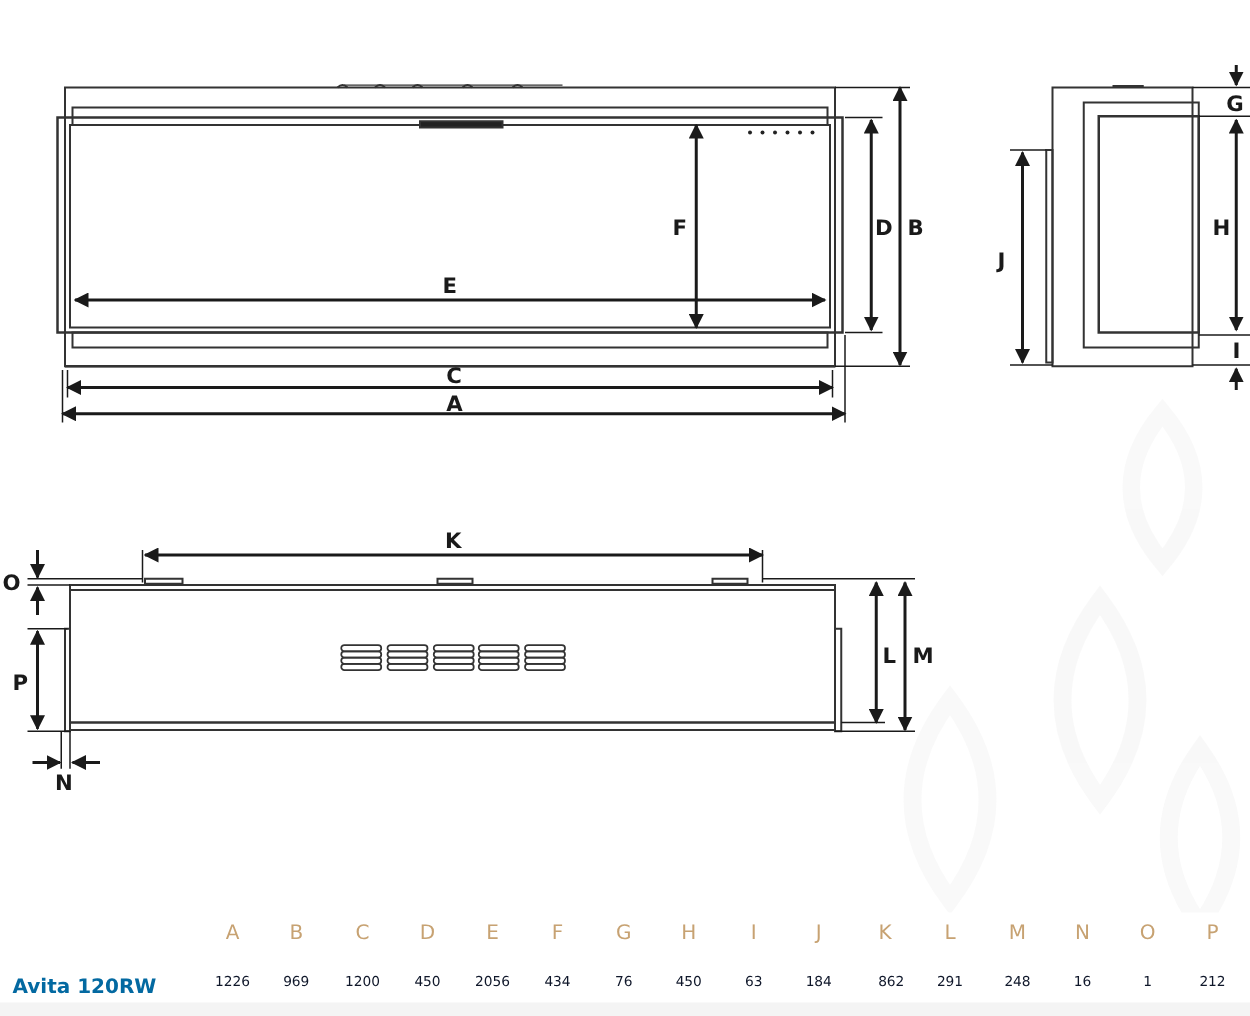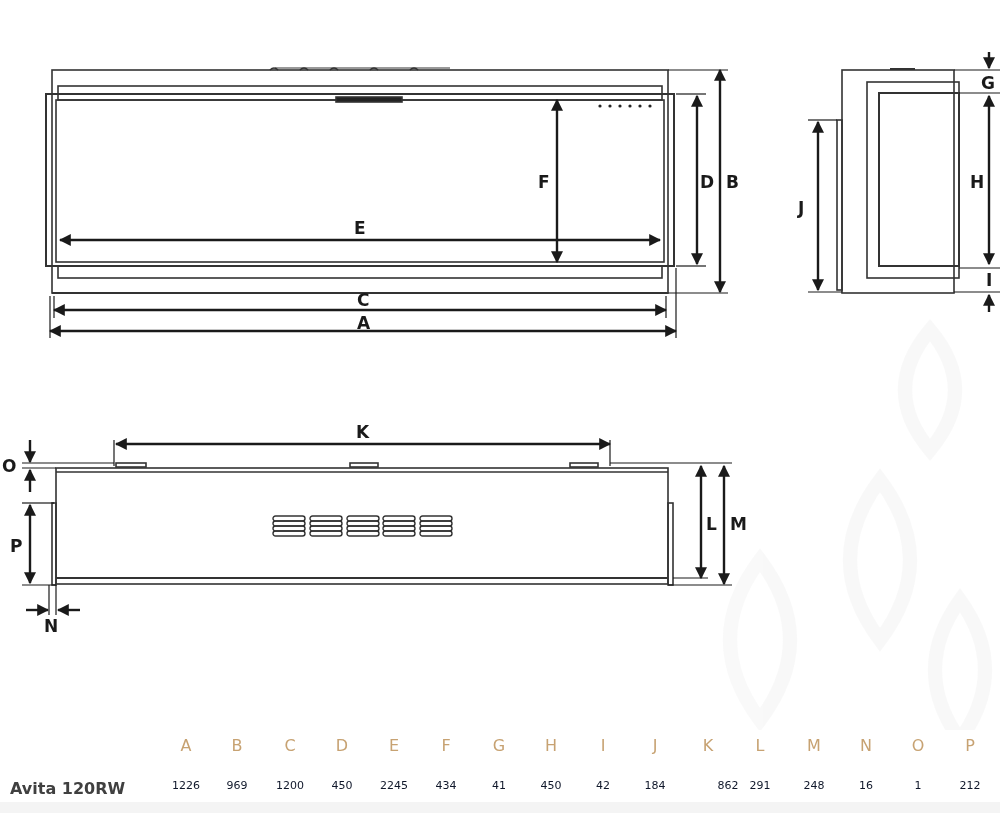--- a/index.html
+++ b/index.html
@@ -2,21 +2,21 @@
 <html><head>
 <meta charset="utf-8">
 <style>
   html, body { margin: 0; padding: 0; background: #ffffff; }
   body { width: 1000px; height: 813px; position: relative; overflow: hidden; font-family: "Liberation Sans", sans-serif; }
   svg.drawing { position: absolute; left: 0; top: 0; }
   .lbl { font-family: "DejaVu Sans", sans-serif; font-size: 17px; font-weight: bold; fill: #1a1a1a; }
   .spec-table { position: absolute; left: 0; top: 736px; width: 1000px; }
   .hdr { position: absolute; top: 0; font-family: "DejaVu Sans", sans-serif; font-size: 16px; color: #c7a272; text-align: center; width: 50px; }
   .val { position: absolute; top: 43px; font-family: "DejaVu Sans", sans-serif; font-size: 11px; color: #0f172a; text-align: center; width: 60px; }
-  .model { position: absolute; left: 10px; top: 43px; font-family: "DejaVu Sans", sans-serif; font-size: 16px; font-weight: bold; color: #404040; }
+  .model { position: absolute; left: 10px; top: 43px; font-family: "DejaVu Sans", sans-serif; font-size: 16px; font-weight: bold; color: #0369a1; }
   .band { position: absolute; left: 0; top: 802px; width: 1000px; height: 11px; background: #f4f4f4; }
 </style>
 </head>
 <body>
 
 <svg class="drawing" width="1000" height="730" viewBox="0 0 1000 730" xmlns="http://www.w3.org/2000/svg">
   <defs>
     <marker id="ah" viewBox="0 0 10 10" refX="9" refY="5" markerWidth="5" markerHeight="5" orient="auto-start-reverse">
       <path d="M0,0 L10,5 L0,10 z" fill="#1a1a1a"></path>
     </marker>
@@ -190,26 +190,26 @@
   <div class="hdr" style="left:735px">L</div>
   <div class="hdr" style="left:789px">M</div>
   <div class="hdr" style="left:841px">N</div>
   <div class="hdr" style="left:893px">O</div>
   <div class="hdr" style="left:945px">P</div>
 
   <div class="val" style="left:156px">1226</div>
   <div class="val" style="left:207px">969</div>
   <div class="val" style="left:260px">1200</div>
   <div class="val" style="left:312px">450</div>
-  <div class="val" style="left:364px">2245</div>
+  <div class="val" style="left:364px">2056</div>
   <div class="val" style="left:416px">434</div>
-  <div class="val" style="left:469px">41</div>
+  <div class="val" style="left:469px">76</div>
   <div class="val" style="left:521px">450</div>
-  <div class="val" style="left:573px">42</div>
+  <div class="val" style="left:573px">63</div>
   <div class="val" style="left:625px">184</div>
-  <div class="val" style="left:698px">862</div>
+  <div class="val" style="left:683px">862</div>
   <div class="val" style="left:730px">291</div>
   <div class="val" style="left:784px">248</div>
   <div class="val" style="left:836px">16</div>
   <div class="val" style="left:888px">1</div>
   <div class="val" style="left:940px">212</div>
 </div>
 <div class="band"></div>
 
 </body></html>

